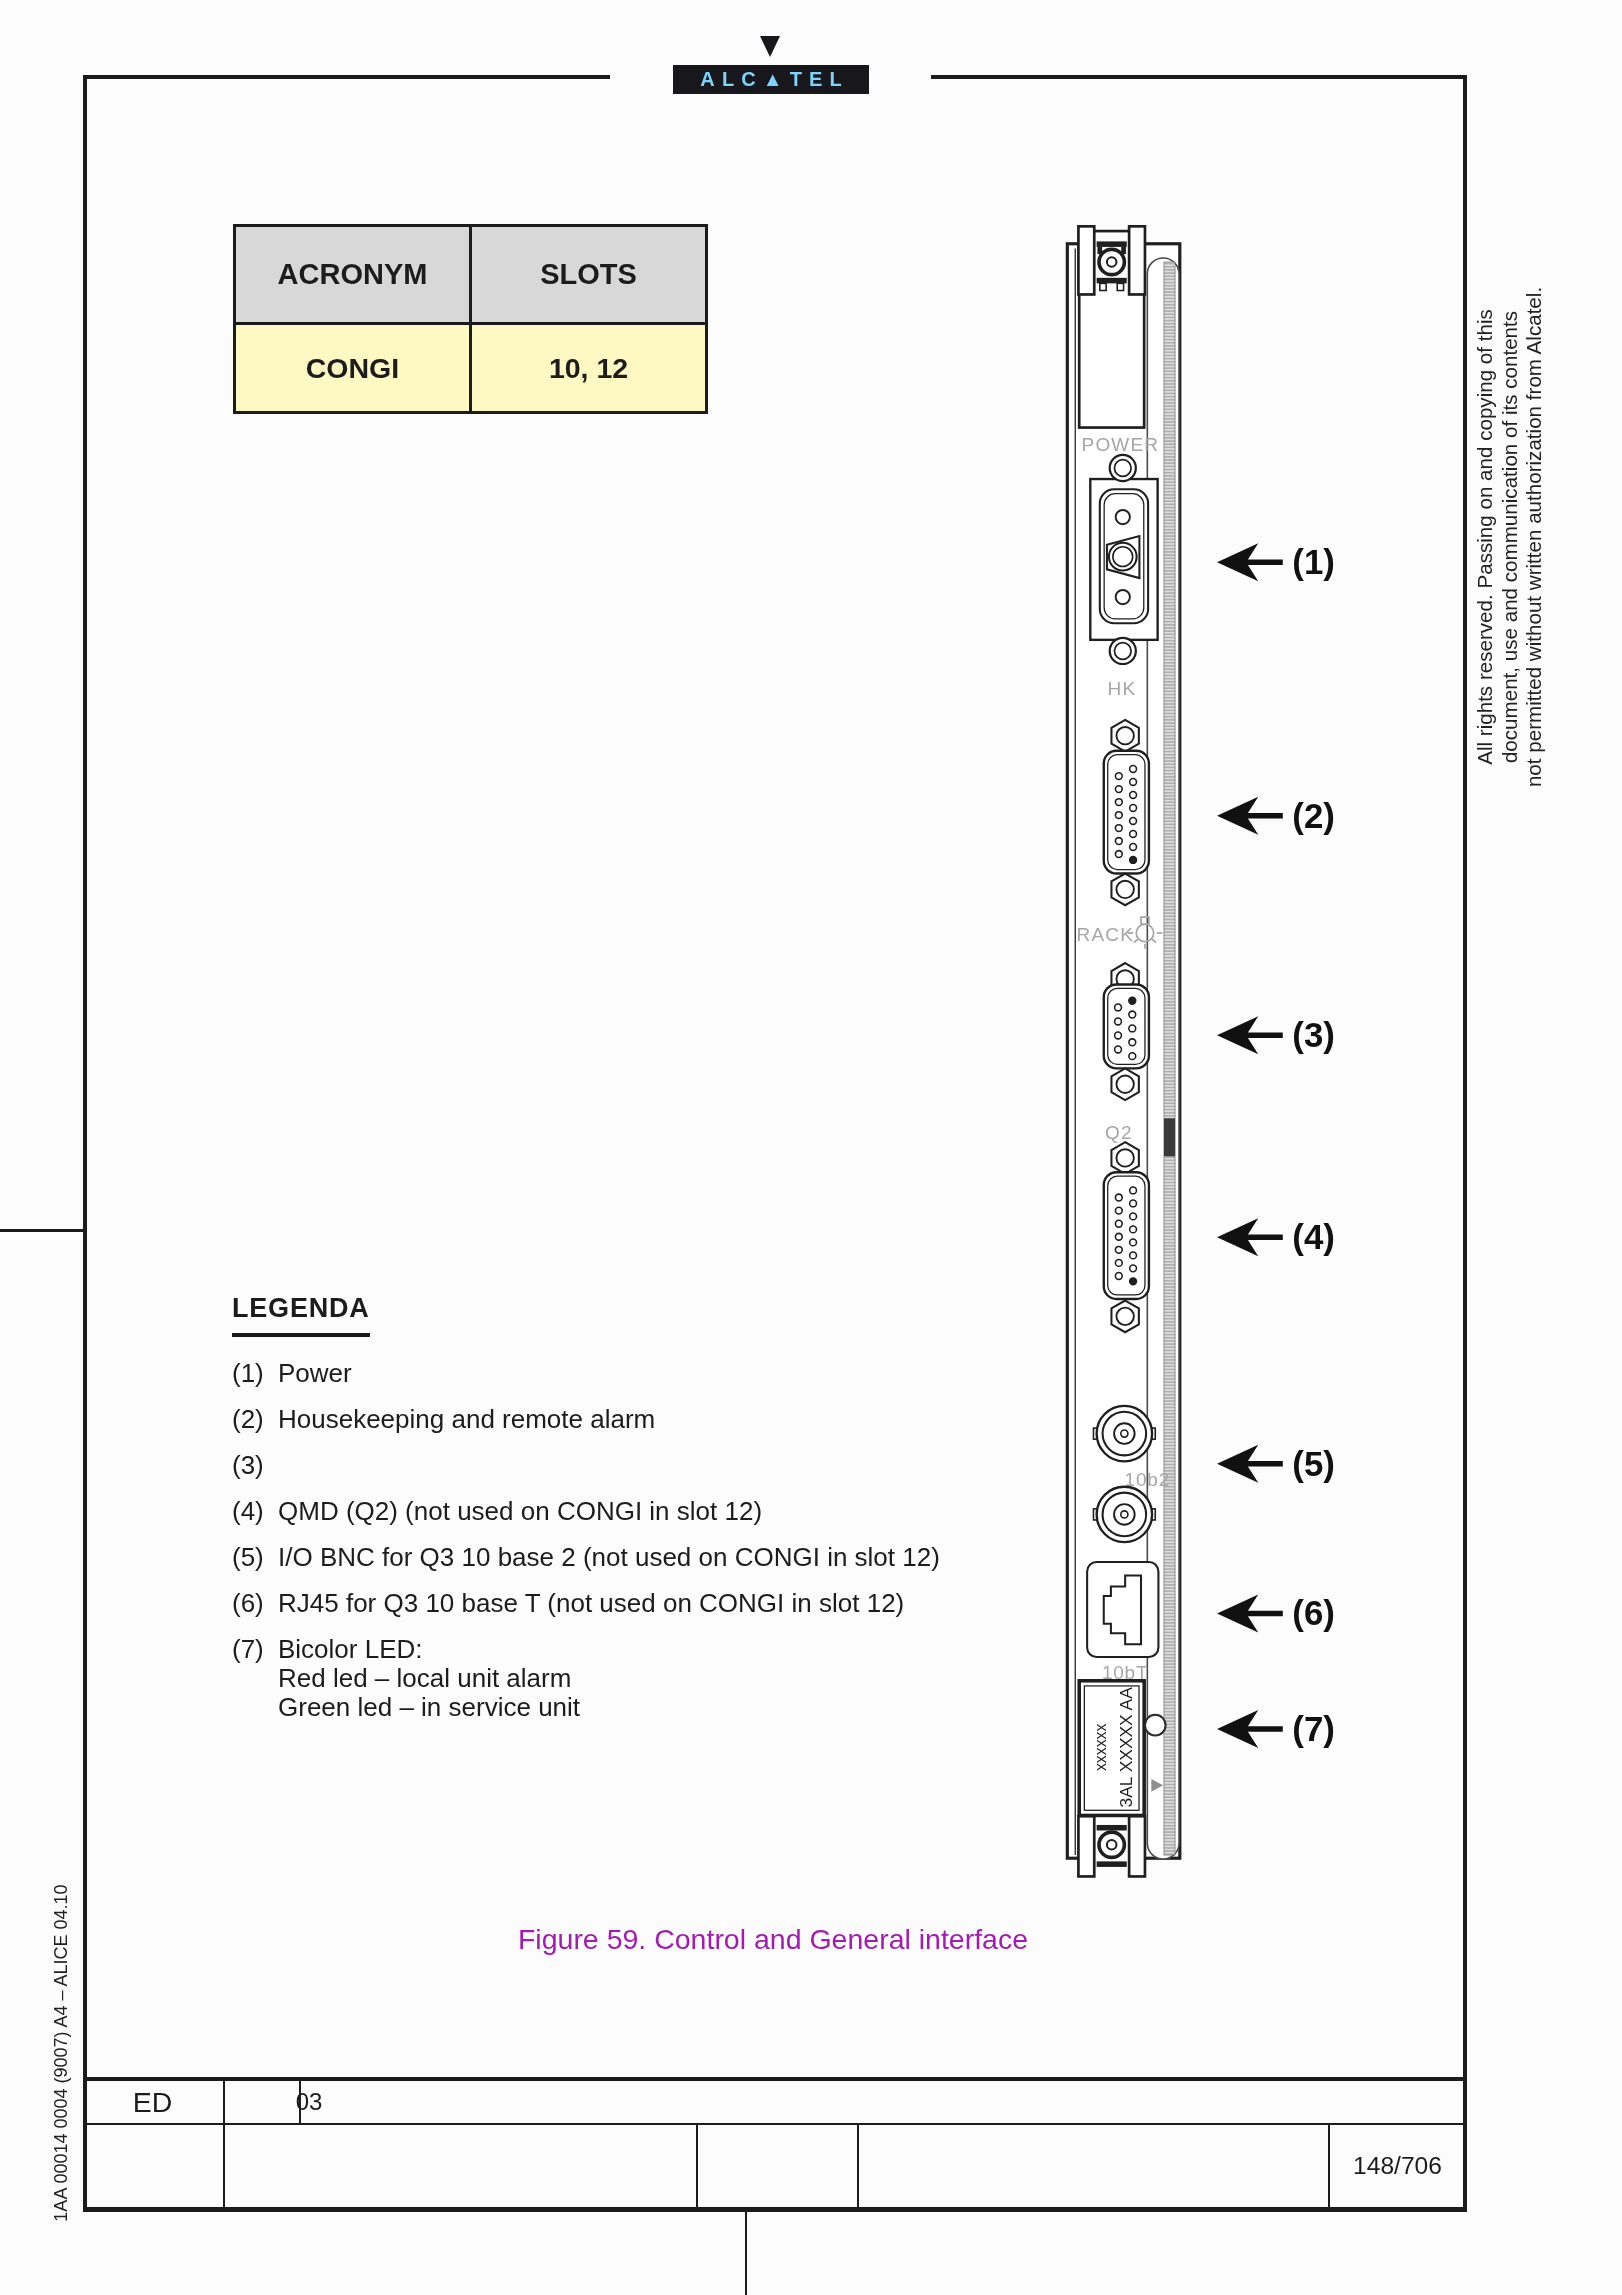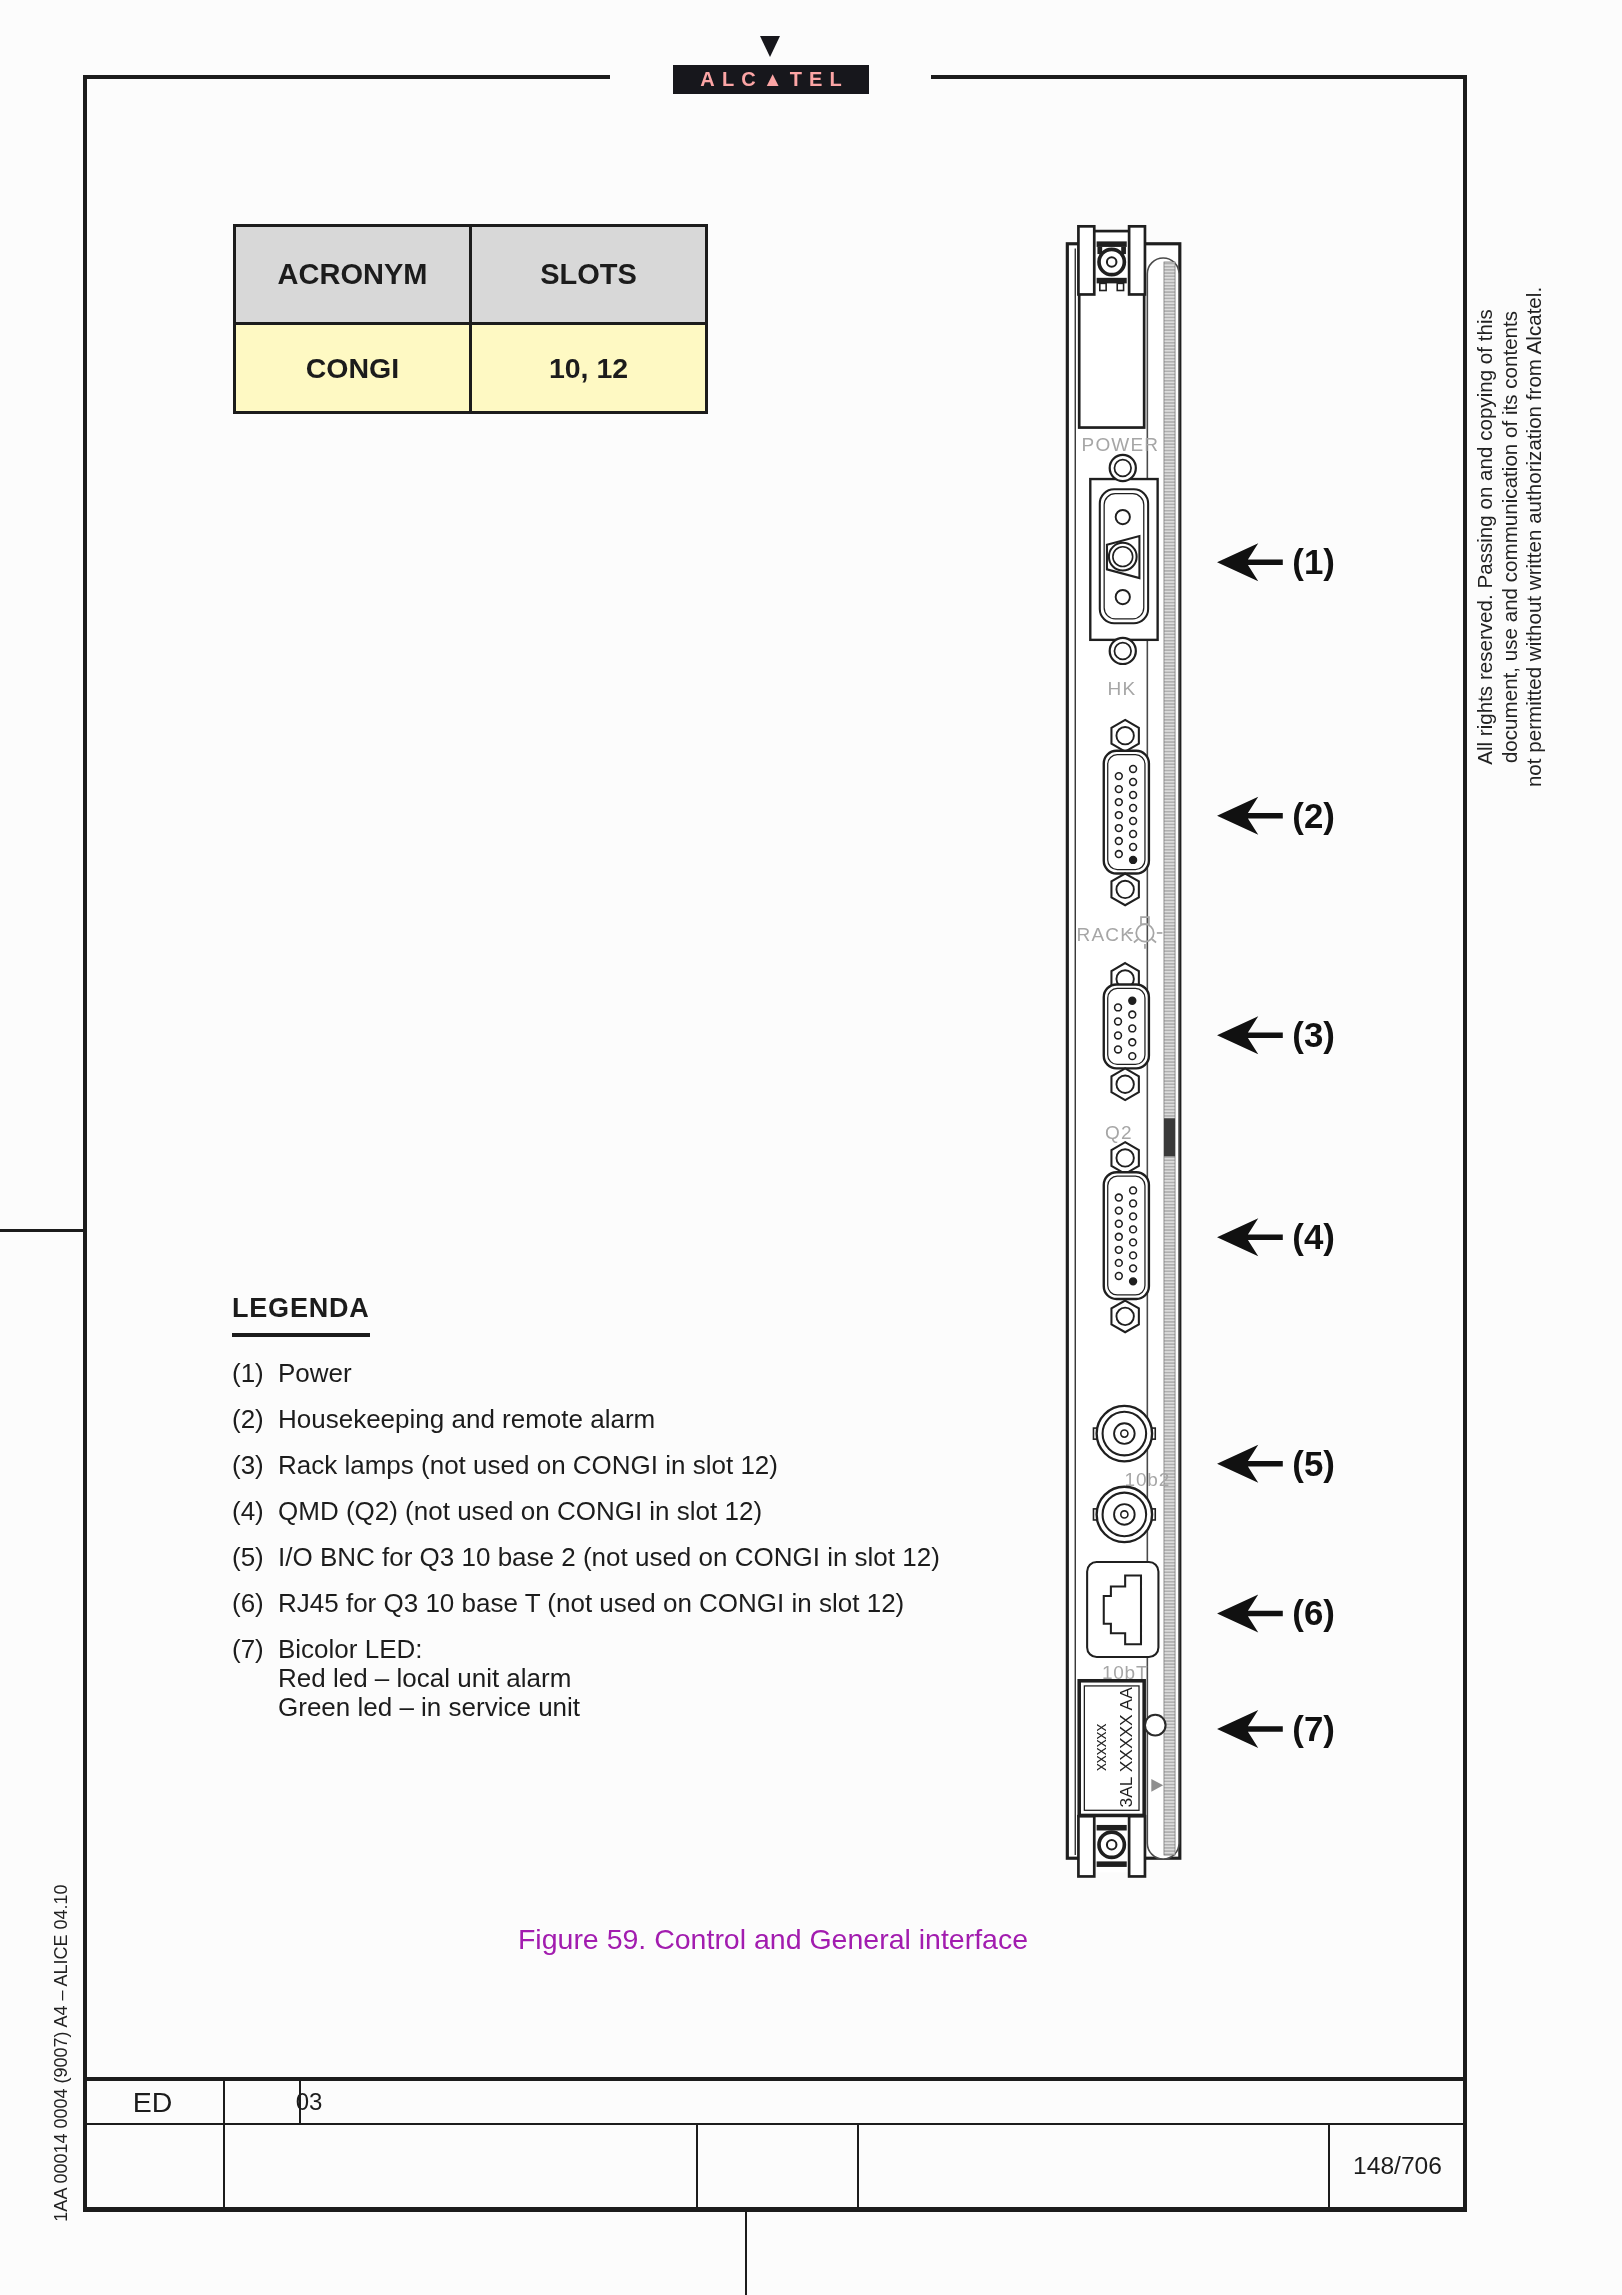--- a/index.html
+++ b/index.html
@@ -8,21 +8,21 @@
     font-family:"Liberation Sans","DejaVu Sans",sans-serif;color:#1c1c1c;overflow:hidden;
   }
   .abs{position:absolute;}
   .hline{position:absolute;background:#1c1c1c;}
   .vline{position:absolute;background:#1c1c1c;}
 
   
   #logo-box{
     position:absolute;left:673px;top:65px;width:196px;height:28.5px;background:#17171c;
     display:flex;align-items:center;justify-content:center;
-    color:#fca5a5;font-weight:bold;font-size:20px;letter-spacing:7.1px;text-indent:7.1px;
+    color:#7dd3fc;font-weight:bold;font-size:20px;letter-spacing:7.1px;text-indent:7.1px;
   }
   #logo-triangle{
     position:absolute;left:760px;top:36px;width:0;height:0;
     border-left:10.3px solid transparent;border-right:10.3px solid transparent;
     border-top:21.4px solid #17171c;
   }
 
   
   #info-table{
     position:absolute;left:233px;top:224px;border-collapse:collapse;
@@ -320,21 +320,20 @@
       <div class="legend-row">
         <span class="legend-num">(1)</span>
         <span>Power</span>
       </div>
       <div class="legend-row">
         <span class="legend-num">(2)</span>
         <span>Housekeeping and remote alarm</span>
       </div>
       <div class="legend-row">
         <span class="legend-num">(3)</span>
-        <span>Rack lamps (not used on CONGI in slot 12)</span>
       </div>
       <div class="legend-row">
         <span class="legend-num">(4)</span>
         <span>QMD (Q2) (not used on CONGI in slot 12)</span>
       </div>
       <div class="legend-row">
         <span class="legend-num">(5)</span>
         <span>I/O BNC for Q3 10 base 2 (not used on CONGI in slot 12)</span>
       </div>
       <div class="legend-row">

